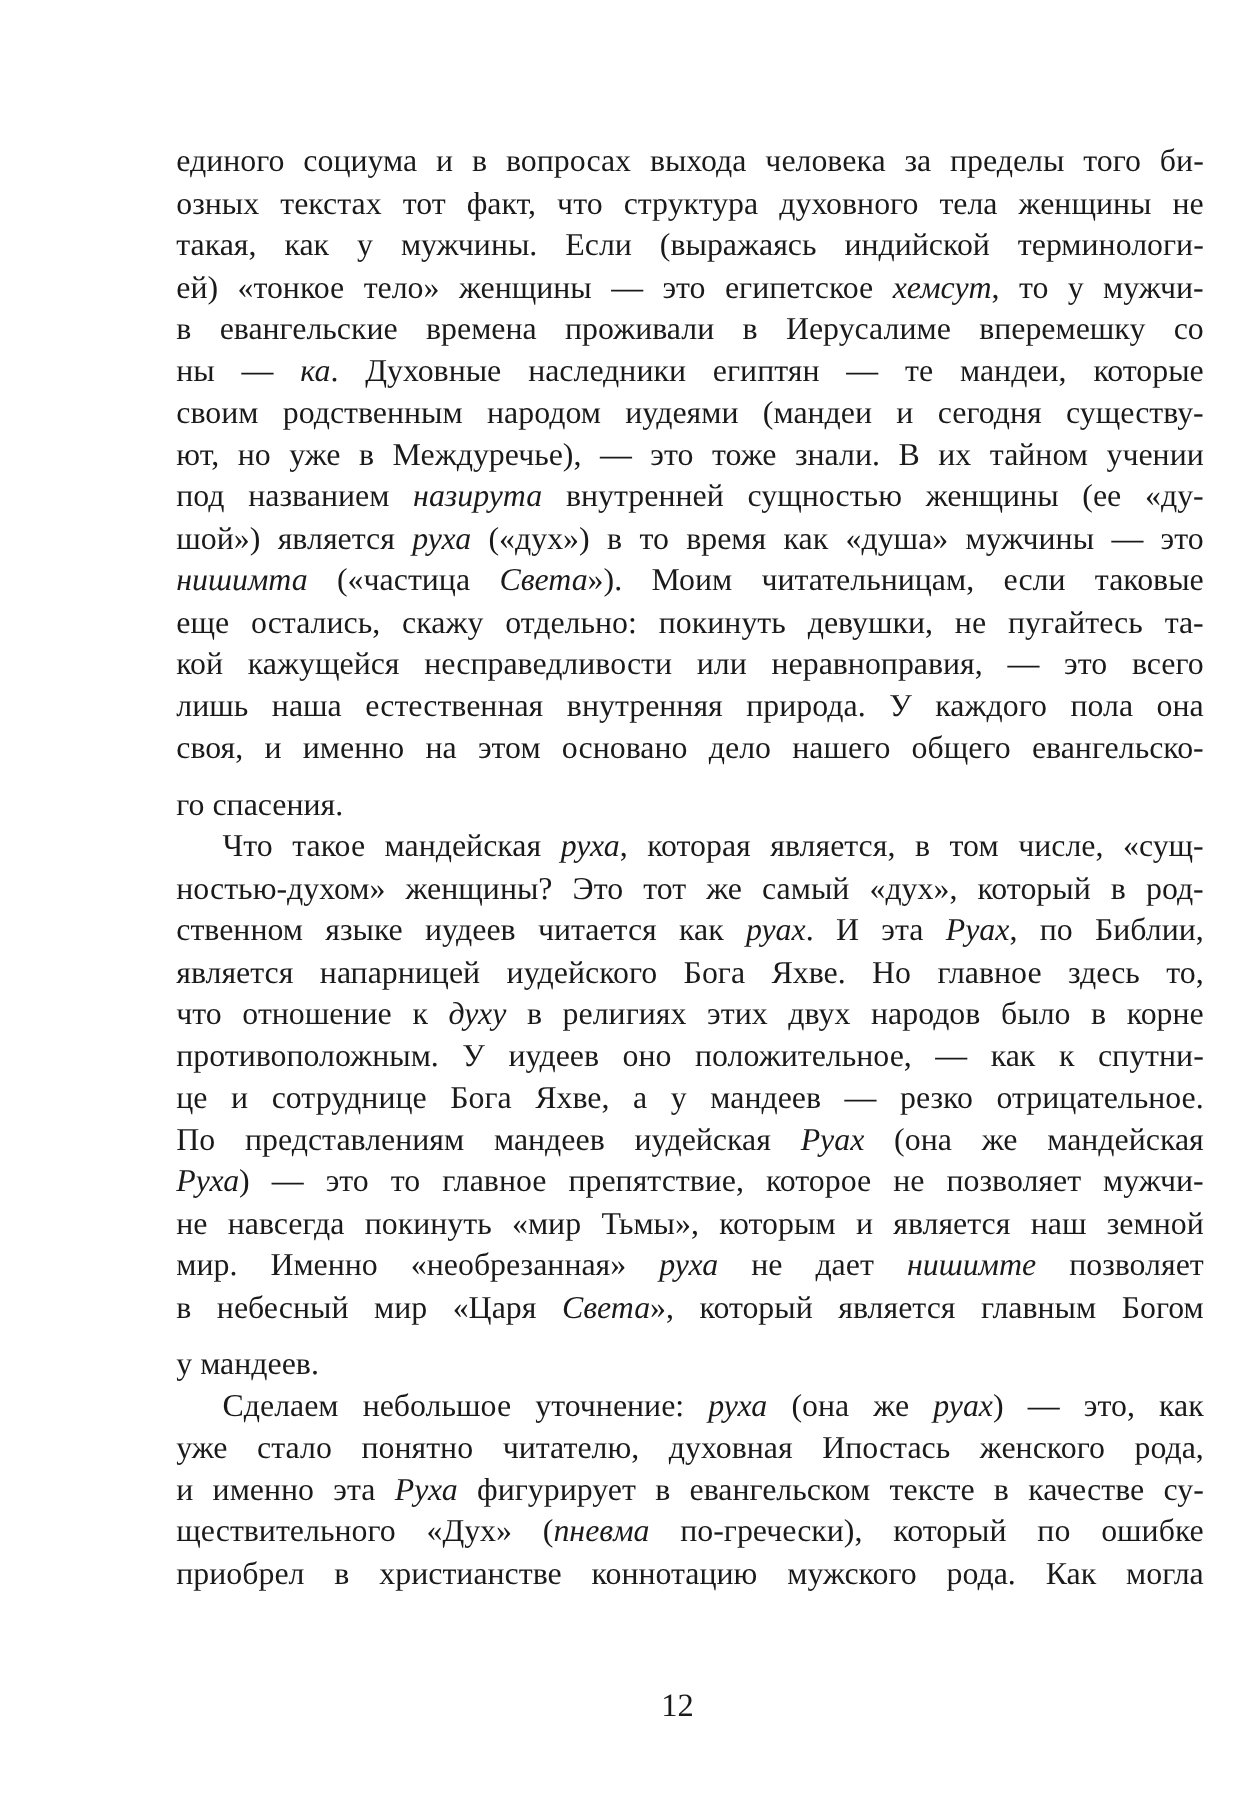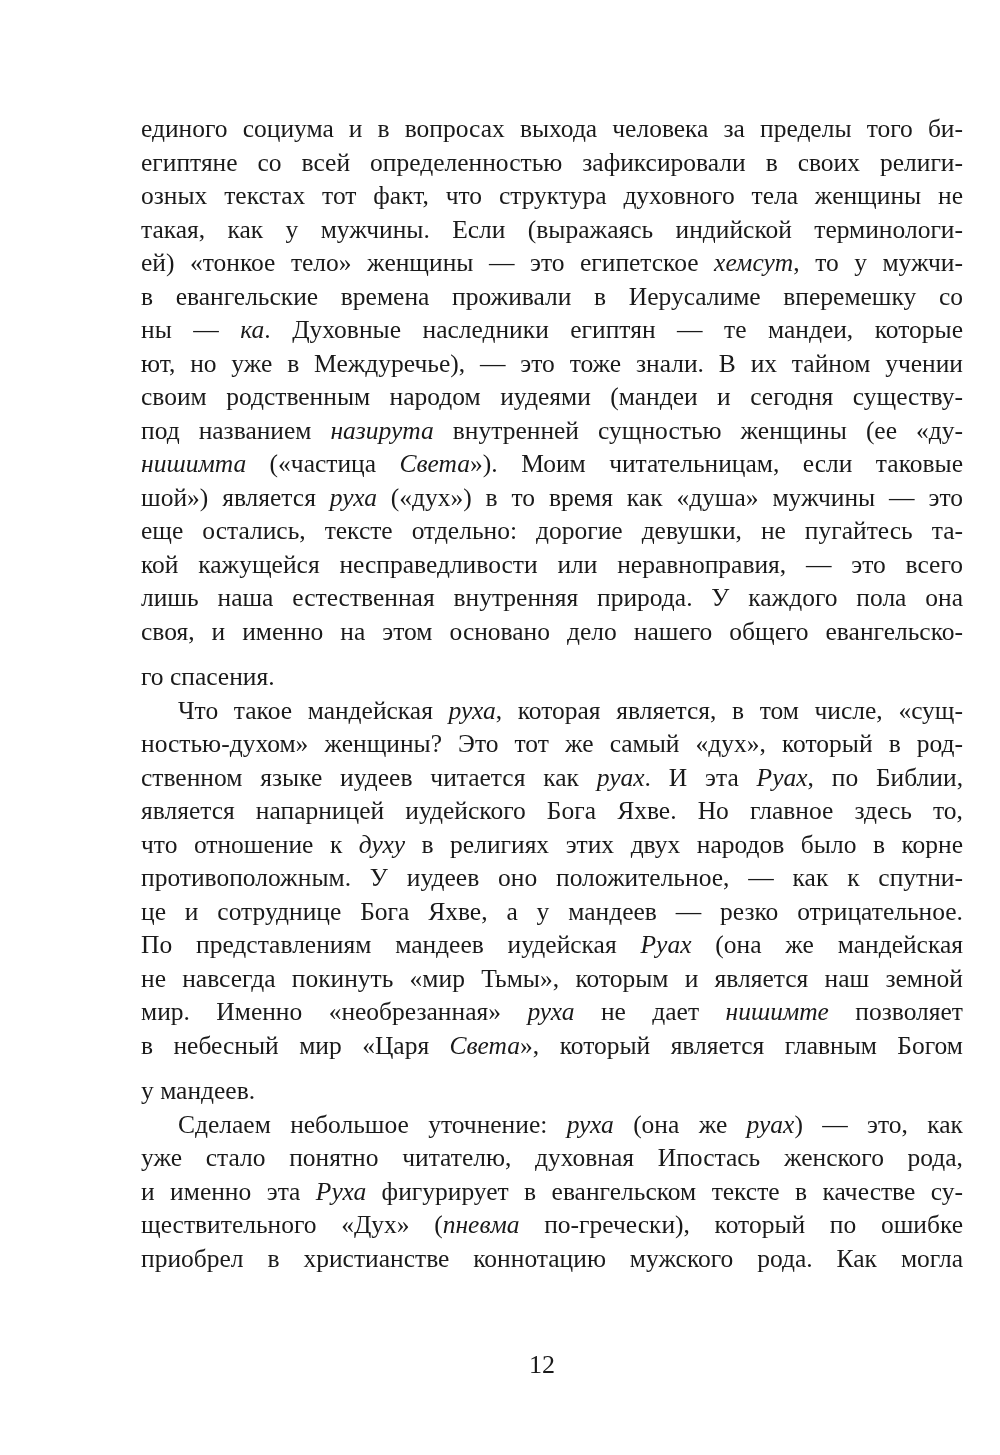--- a/index.html
+++ b/index.html
@@ -37,46 +37,46 @@
       color: #1a1a1a;
       margin-left: 42px;
     }
   </style>
 </head>
 <body>
 
 <div class="page" id="page">
     <div>
       <span class="line"><span class="seg">единого социума и в вопросах выхода человека за пределы того би-</span></span>
-      <span class="line"><span class="seg">египтяне со всей определенностью зафиксировали в своих религи-</span></span>
       <span class="line"><span class="seg">озных текстах тот факт, что структура духовного тела женщины не</span></span>
       <span class="line"><span class="seg">такая, как у мужчины. Если (выражаясь индийской терминологи-</span></span>
       <span class="line"><span class="seg">ей) «тонкое тело» женщины — это египетское </span><span class="seg i">хемсут</span><span class="seg">, то у мужчи-</span></span>
       <span class="line"><span class="seg">в евангельские времена проживали в Иерусалиме вперемешку со</span></span>
       <span class="line"><span class="seg">ны — </span><span class="seg i">ка</span><span class="seg">. Духовные наследники египтян — те мандеи, которые</span></span>
+      <span class="line"><span class="seg">своим родственным народом иудеями (мандеи и сегодня существу-</span></span>
       <span class="line"><span class="seg">ют, но уже в Междуречье), — это тоже знали. В их тайном учении</span></span>
-      <span class="line"><span class="seg">своим родственным народом иудеями (мандеи и сегодня существу-</span></span>
       <span class="line"><span class="seg">под названием </span><span class="seg i">назирута</span><span class="seg"> внутренней сущностью женщины (ее «ду-</span></span>
+      <span class="line"><span class="seg">шой») является </span><span class="seg i">руха</span><span class="seg"> («дух») в то время как «душа» мужчины — это</span></span>
       <span class="line"><span class="seg i">нишимта</span><span class="seg"> («частица </span><span class="seg i">Света</span><span class="seg">»). Моим читательницам, если таковые</span></span>
-      <span class="line"><span class="seg">шой») является </span><span class="seg i">руха</span><span class="seg"> («дух») в то время как «душа» мужчины — это</span></span>
-      <span class="line"><span class="seg">еще остались, тексте отдельно: дорогие девушки, не пугайтесь та-</span></span>
+      <span class="line"><span class="seg">еще остались, скажу отдельно: покинуть девушки, не пугайтесь та-</span></span>
       <span class="line"><span class="seg">кой кажущейся несправедливости или неравноправия, — это всего</span></span>
       <span class="line"><span class="seg">лишь наша естественная внутренняя природа. У каждого пола она</span></span>
       <span class="line"><span class="seg">своя, и именно на этом основано дело нашего общего евангельско-</span></span>
       <span class="line last"><span class="seg">го спасения.</span></span>
     </div>
     <div>
       <span class="line indent"><span class="seg">Что такое мандейская </span><span class="seg i">руха</span><span class="seg">, которая является, в том числе, «сущ-</span></span>
       <span class="line"><span class="seg">ностью-духом» женщины? Это тот же самый «дух», который в род-</span></span>
       <span class="line"><span class="seg">ственном языке иудеев читается как </span><span class="seg i">руах</span><span class="seg">. И эта </span><span class="seg i">Руах</span><span class="seg">, по Библии,</span></span>
       <span class="line"><span class="seg">является напарницей иудейского Бога Яхве. Но главное здесь то,</span></span>
       <span class="line"><span class="seg">что отношение к </span><span class="seg i">духу</span><span class="seg"> в религиях этих двух народов было в корне</span></span>
       <span class="line"><span class="seg">противоположным. У иудеев оно положительное, — как к спутни-</span></span>
       <span class="line"><span class="seg">це и сотруднице Бога Яхве, а у мандеев — резко отрицательное.</span></span>
       <span class="line"><span class="seg">По представлениям мандеев иудейская </span><span class="seg i">Руах</span><span class="seg"> (она же мандейская</span></span>
+      <span class="line"><span class="seg i">Руха</span><span class="seg">) — это то главное препятствие, которое не позволяет мужчи-</span></span>
       <span class="line"><span class="seg">не навсегда покинуть «мир Тьмы», которым и является наш земной</span></span>
       <span class="line"><span class="seg">мир. Именно «необрезанная» </span><span class="seg i">руха</span><span class="seg"> не дает </span><span class="seg i">нишимте</span><span class="seg"> позволяет</span></span>
       <span class="line"><span class="seg">в небесный мир «Царя </span><span class="seg i">Света</span><span class="seg">», который является главным Богом</span></span>
       <span class="line last"><span class="seg">у мандеев.</span></span>
     </div>
     <div>
       <span class="line indent"><span class="seg">Сделаем небольшое уточнение: </span><span class="seg i">руха</span><span class="seg"> (она же </span><span class="seg i">руах</span><span class="seg">) — это, как</span></span>
       <span class="line"><span class="seg">уже стало понятно читателю, духовная Ипостась женского рода,</span></span>
       <span class="line"><span class="seg">и именно эта </span><span class="seg i">Руха</span><span class="seg"> фигурирует в евангельском тексте в качестве су-</span></span>
       <span class="line"><span class="seg">ществительного «Дух» (</span><span class="seg i">пневма</span><span class="seg"> по-гречески), который по ошибке</span></span>

